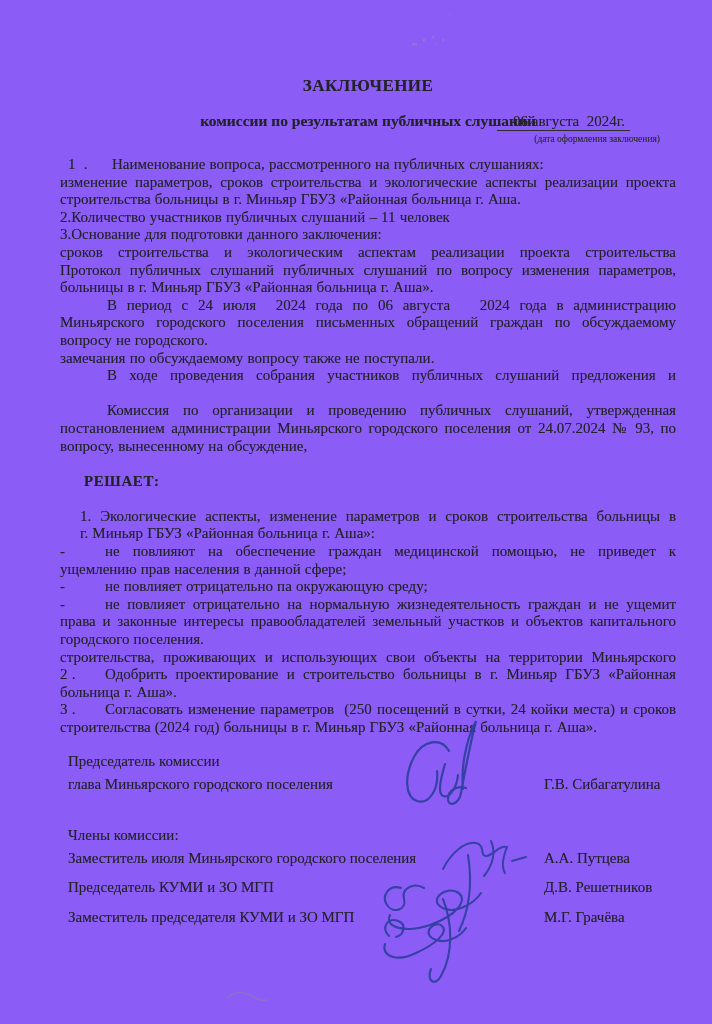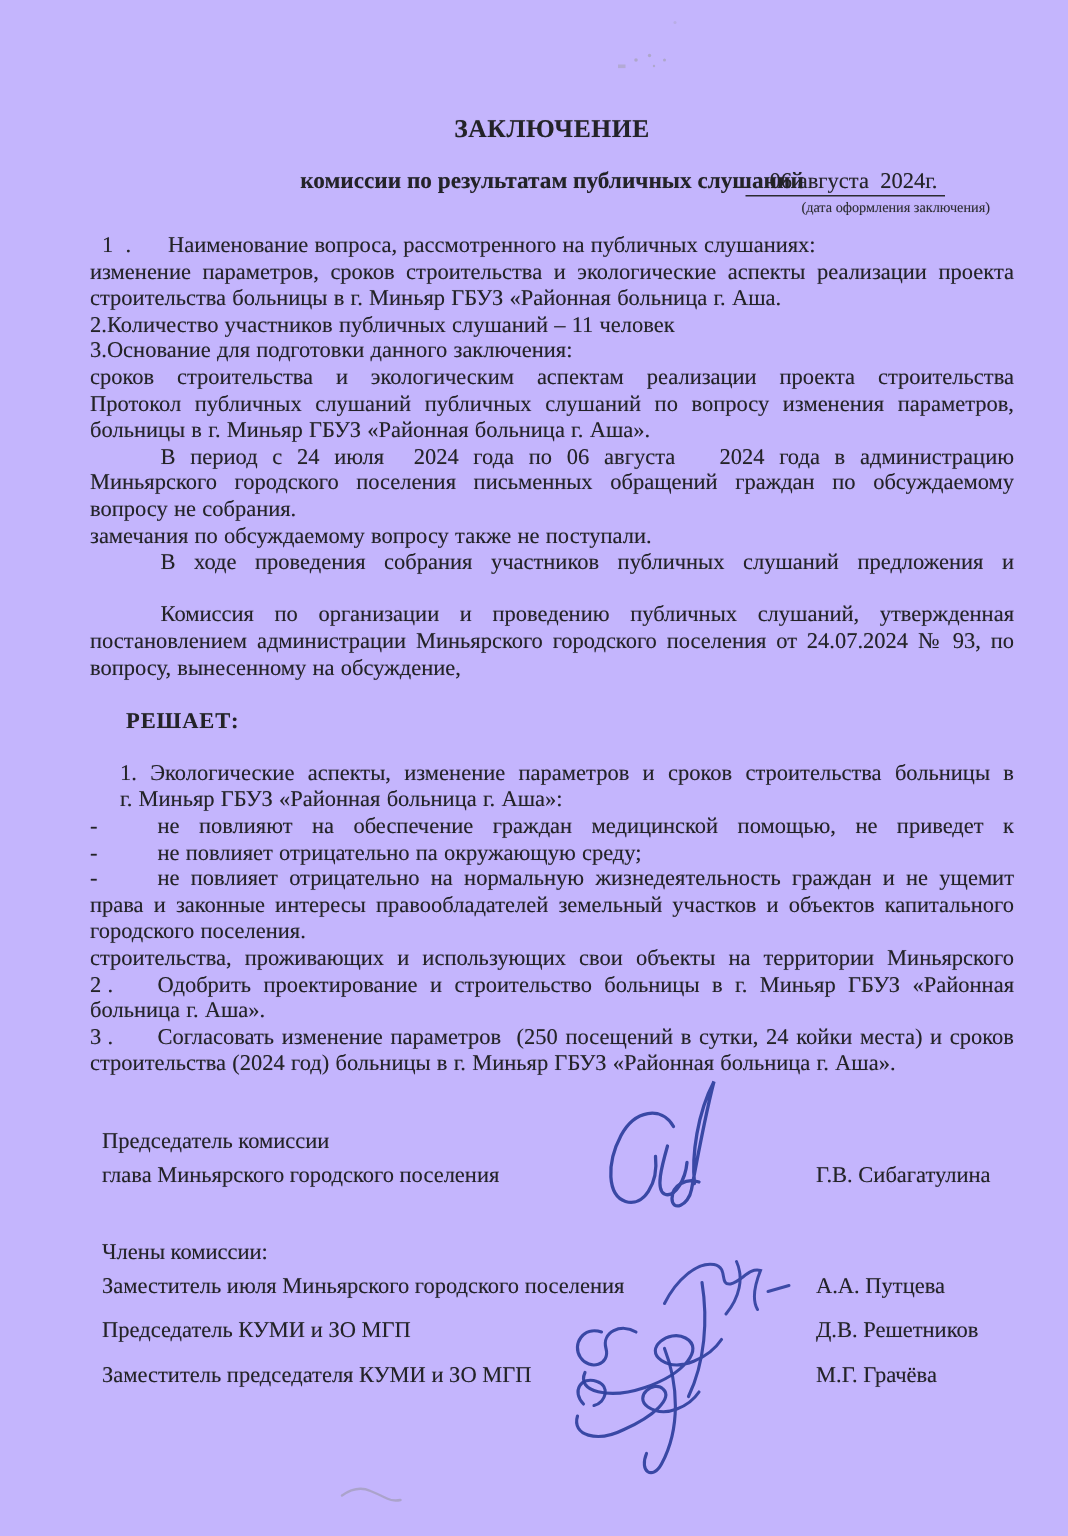--- a/index.html
+++ b/index.html
@@ -1,17 +1,17 @@
 <!DOCTYPE html>
 <html><head>
 <meta charset="utf-8">
 <style>
   html,body{margin:0;padding:0;background:#e8e8e8;}
   .page{
-    position:relative;width:712px;height:1024px;background:#c4b5fd;
+    position:relative;width:712px;height:1024px;background:#8b5cf6;
     font-family:"Liberation Serif",serif;color:#232327;overflow:hidden;
     box-shadow:0 0 4px rgba(0,0,0,.2);
   }
   .txt{text-shadow:0 0 .5px rgba(35,35,40,.38);}
   .hdr{position:absolute;left:60px;right:36px;top:76px;text-align:center;font-weight:bold;}
   .hdr .t1{font-size:17px;letter-spacing:.4px;}
   .hdr .t2{font-size:15.5px;margin-top:16px;}
   .dateblk{position:absolute;right:82px;top:113px;font-size:15px;}
   .dateblk .dv{display:inline-block;padding:0 5px 0 16px;border-bottom:1.4px solid #2b2b30;font-family:Liberation Serif, serif;}
   .datecap{position:absolute;right:52px;top:134px;font-size:9.5px;color:#2e2e33;}
@@ -54,33 +54,34 @@
       <div class="ln m1"><span class="mk">1 .</span>Наименование вопроса, рассмотренного на публичных слушаниях:</div>
       <div class="ln j">изменение параметров, сроков строительства и экологические аспекты реализации проекта</div>
       <div class="ln ">строительства больницы в г. Миньяр ГБУЗ «Районная больница г. Аша.</div>
       <div class="ln ">2.Количество участников публичных слушаний – 11 человек</div>
       <div class="ln ">3.Основание для подготовки данного заключения:</div>
       <div class="ln j">сроков строительства и экологическим аспектам реализации проекта строительства</div>
       <div class="ln j">Протокол публичных слушаний публичных слушаний по вопросу изменения параметров,</div>
       <div class="ln ">больницы в г. Миньяр ГБУЗ «Районная больница г. Аша».</div>
       <div class="ln ind j">В период с 24 июля&nbsp; 2024 года по 06 августа &nbsp; 2024 года в администрацию</div>
       <div class="ln j">Миньярского городского поселения письменных обращений граждан по обсуждаемому</div>
-      <div class="ln ">вопросу не собрания.</div>
+      <div class="ln ">вопросу не городского.</div>
       <div class="ln ">замечания по обсуждаемому вопросу также не поступали.</div>
       <div class="ln ind j">В ходе проведения собрания участников публичных слушаний предложения и</div>
       <div class="sp"></div>
       <div class="ln ind j">Комиссия по организации и проведению публичных слушаний, утвержденная</div>
       <div class="ln j">постановлением администрации Миньярского городского поселения от 24.07.2024 № 93, по</div>
       <div class="ln ">вопросу, вынесенному на обсуждение,</div>
       <div class="sp"></div>
       <div class="ln rsh">РЕШАЕТ:</div>
       <div class="sp"></div>
       <div class="ln blk j">1. Экологические аспекты, изменение параметров и сроков строительства больницы в</div>
       <div class="ln blk">г. Миньяр ГБУЗ «Районная больница г. Аша»:</div>
       <div class="ln hang j"><span class="mk">-</span>не повлияют на обеспечение граждан медицинской помощью, не приведет к</div>
+      <div class="ln ">ущемлению прав населения в данной сфере;</div>
       <div class="ln hang"><span class="mk">-</span>не повлияет отрицательно па окружающую среду;</div>
       <div class="ln hang j"><span class="mk">-</span>не повлияет отрицательно на нормальную жизнедеятельность граждан и не ущемит</div>
       <div class="ln j">права и законные интересы правообладателей земельный участков и объектов капитального</div>
       <div class="ln ">городского поселения.</div>
       <div class="ln j">строительства, проживающих и использующих свои объекты на территории Миньярского</div>
       <div class="ln hang j"><span class="mk">2 .</span>Одобрить проектирование и строительство больницы в г. Миньяр ГБУЗ «Районная</div>
       <div class="ln ">больница г. Аша».</div>
       <div class="ln hang j"><span class="mk">3 .</span>Согласовать изменение параметров &nbsp;(250 посещений в сутки, 24 койки места) и сроков</div>
       <div class="ln ">строительства (2024 год) больницы в г. Миньяр ГБУЗ «Районная больница г. Аша».</div>
     </div>

